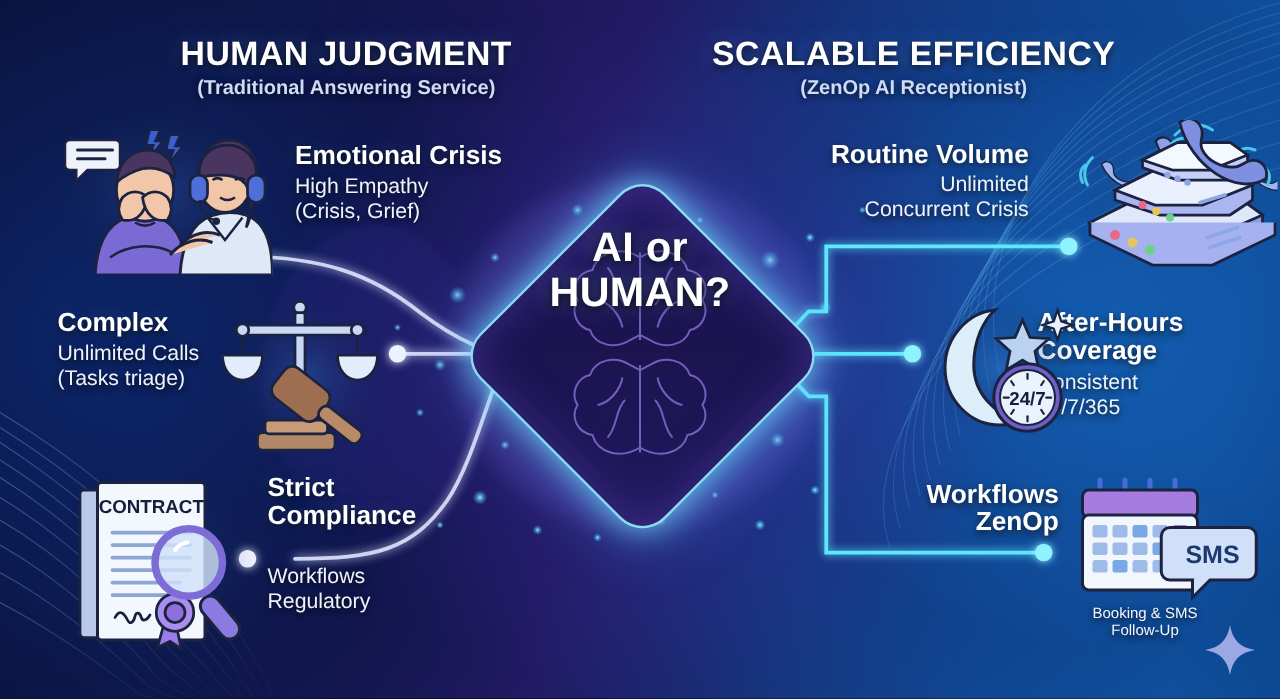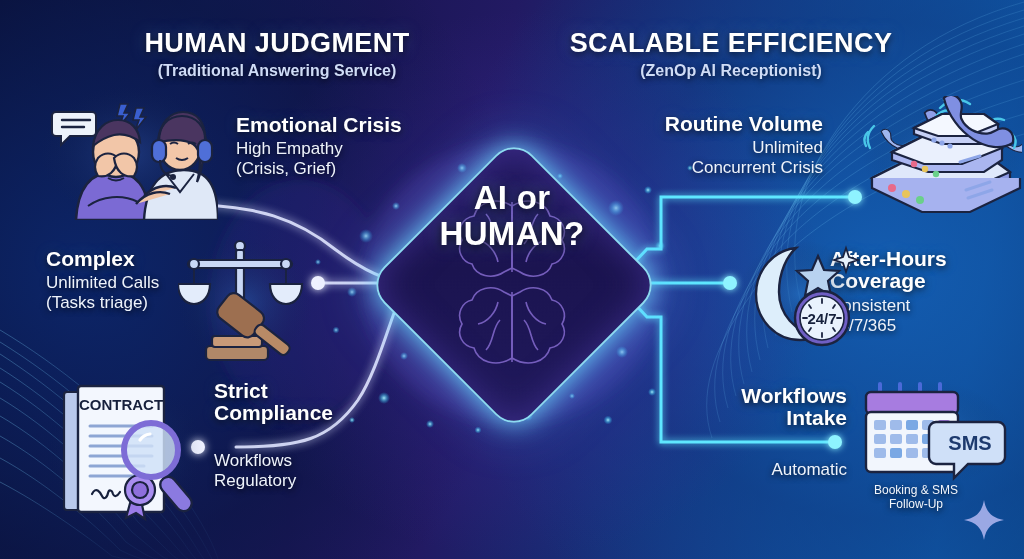--- a/index.html
+++ b/index.html
@@ -247,24 +247,21 @@
       <div>Coverage</div>
     </div>
     <div class="bs">
       <div>Consistent</div>
       <div>24/7/365</div>
     </div>
   </div>
   <div class="blk al-r" id="blk-auto">
     <div class="bt">
       <div>Workflows</div>
-      <div>Intake</div>
-    </div>
-    <div class="bs">
-      <div>Automatic</div>
+      <div>ZenOp</div>
     </div>
   </div>
   <div class="cap" id="cap-booking">
     <div>Booking &amp; SMS</div>
     <div>Follow-Up</div>
   </div>
 
   <svg class="ic" style="left:40px;top:86px" width="178" height="134" viewBox="0 0 178 134">
     <defs>
         <radialGradient id="ig1" cx="50%" cy="50%">

